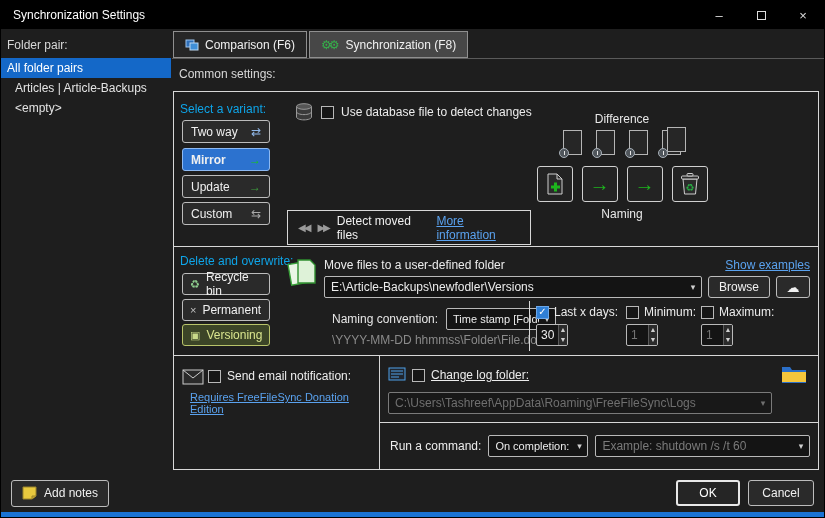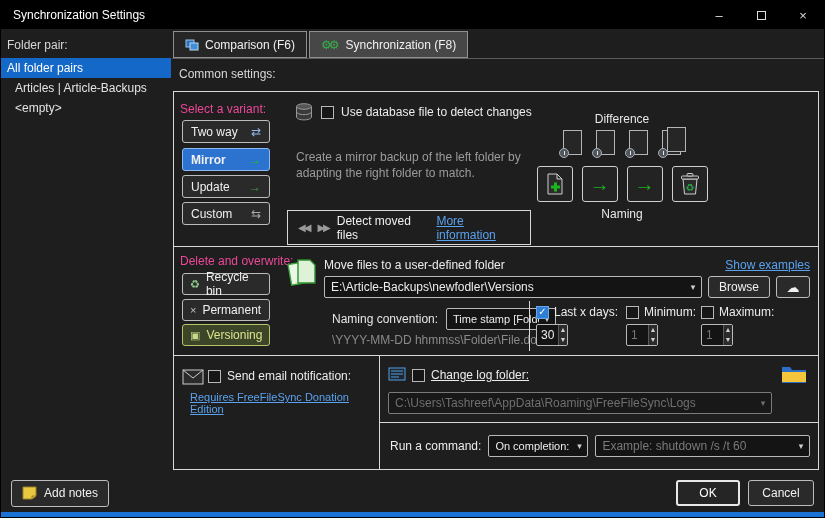--- a/index.html
+++ b/index.html
@@ -33,21 +33,21 @@
 
   .common-label { position:absolute; left:178px; top:66px; color:#d8d8d8; }
 
   
   .sec { position:absolute; left:172px; width:646px; border:1px solid #d8d8d8; }
   .sec-a { top:90px; height:156px; }
   .sec-b { top:245px; height:110px; }
   .bottom-row { position:absolute; left:172px; top:354px; width:646px; height:115px;
                 border:1px solid #d8d8d8; display:flex; }
 
-  .sec-label { position:absolute; left:6px; color:#ec4899; }
+  .sec-label { position:absolute; left:6px; color:#0ea5e9; }
 
   
   .vbtn { position:absolute; left:8px; width:88px; height:23px; border:1px solid #bcbcbc;
           border-radius:3px; background:#2a2a2a; color:#f0f0f0; display:flex; align-items:center;
           justify-content:space-between; padding:0 8px; cursor:pointer; }
   .vbtn.sel { background:#2c72cf; border-color:#8db9f2; font-weight:bold; }
   .ico-twoway { color:#8fb7e8; }
   .ico-mirror { color:#19c519; font-weight:bold; }
   .ico-update { color:#3f9f3f; font-weight:bold; }
   .ico-custom { color:#a8a8a8; }
@@ -233,21 +233,20 @@
     <div class="db-row">
       <svg width="20" height="18" viewBox="0 0 20 18">
         <path d="M2.5 3.5 v10.5 c0 1.6 3.4 2.9 7.5 2.9 s7.5 -1.3 7.5 -2.9 V3.5" fill="#3a3a3a" stroke="#999"></path>
         <path d="M2.5 8.7 c0 1.6 3.4 2.9 7.5 2.9 s7.5 -1.3 7.5 -2.9" fill="none" stroke="#999"></path>
         <ellipse cx="10" cy="3.5" rx="7.5" ry="2.8" fill="#555" stroke="#999"></ellipse>
       </svg>
       <span class="cb"></span>
       <span class="cb-label">Use database file to detect changes</span>
     </div>
 
-    <div class="variant-desc">Create a mirror backup of the left folder by adapting the right folder to match.</div>
 
     <div class="diff-block">
       <div class="diff-title">Difference</div>
       <div class="diff-icons">
         <div class="diff-icon">
             <span class="diff-badge"></span>
           </div>
         <div class="diff-icon">
             <span class="diff-badge"></span>
           </div>

